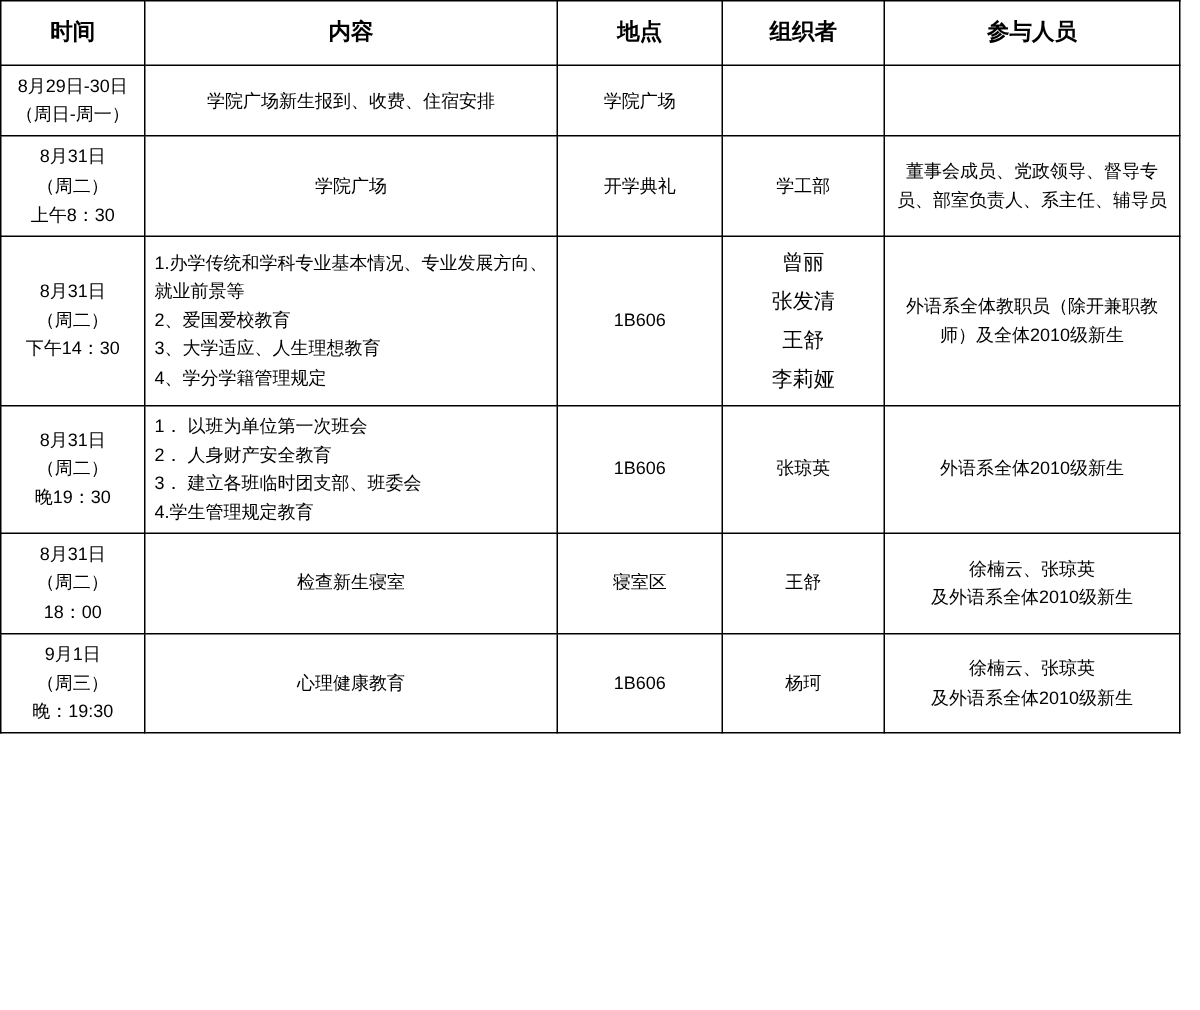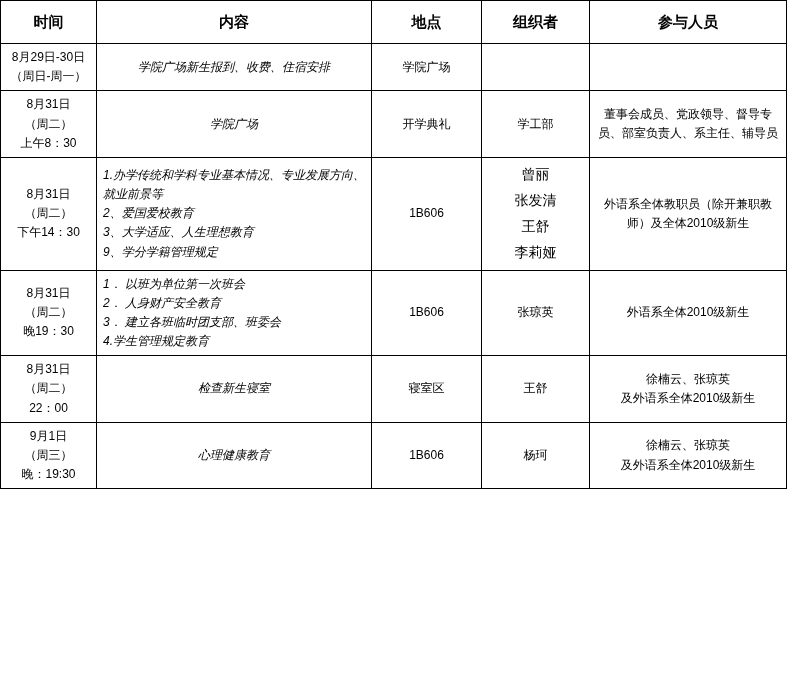--- a/index.html
+++ b/index.html
@@ -48,21 +48,20 @@
     text-align: center;
     font-size: 13.5px;
     line-height: 1.65;
     padding: 3px 2px;
   }
   td.content {
     text-align: left;
     font-size: 14px;
     line-height: 1.75;
     padding: 5px 8px;
-    font-style: italic;
   }
   td.content.center {
     text-align: center;
   }
   td.place, td.org {
     text-align: center;
     font-size: 14px;
   }
   td.org.multi {
     line-height: 1.85;
@@ -137,21 +136,21 @@
         <tr>
           <td class="time">
             <span class="line">8月31日</span>
             <span class="line">（周二）</span>
             <span class="line">下午14：30</span>
           </td>
           <td class="content">
             <span class="line">1.办学传统和学科专业基本情况、专业发展方向、就业前景等</span>
             <span class="line">2、爱国爱校教育</span>
             <span class="line">3、大学适应、人生理想教育</span>
-            <span class="line">9、学分学籍管理规定</span>
+            <span class="line">4、学分学籍管理规定</span>
           </td>
           <td class="place">1B606</td>
           <td class="org multi">
             <span class="line">曾丽</span>
             <span class="line">张发清</span>
             <span class="line">王舒</span>
             <span class="line">李莉娅</span>
           </td>
           <td class="people">
             <span class="line">外语系全体教职员（除开兼职教师）及全体2010级新生</span>
@@ -174,21 +173,21 @@
             <span class="line">张琼英</span>
           </td>
           <td class="people">
             <span class="line">外语系全体2010级新生</span>
           </td>
         </tr>
         <tr>
           <td class="time">
             <span class="line">8月31日</span>
             <span class="line">（周二）</span>
-            <span class="line">22：00</span>
+            <span class="line">18：00</span>
           </td>
           <td class="content center">
             <span class="line">检查新生寝室</span>
           </td>
           <td class="place">寝室区</td>
           <td class="org">
             <span class="line">王舒</span>
           </td>
           <td class="people">
             <span class="line">徐楠云、张琼英</span>

